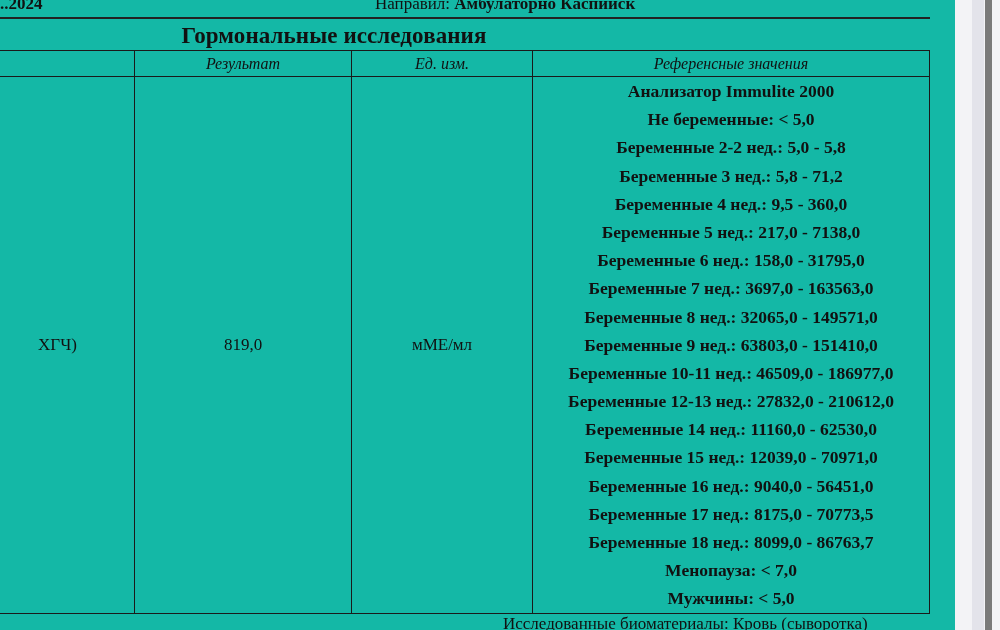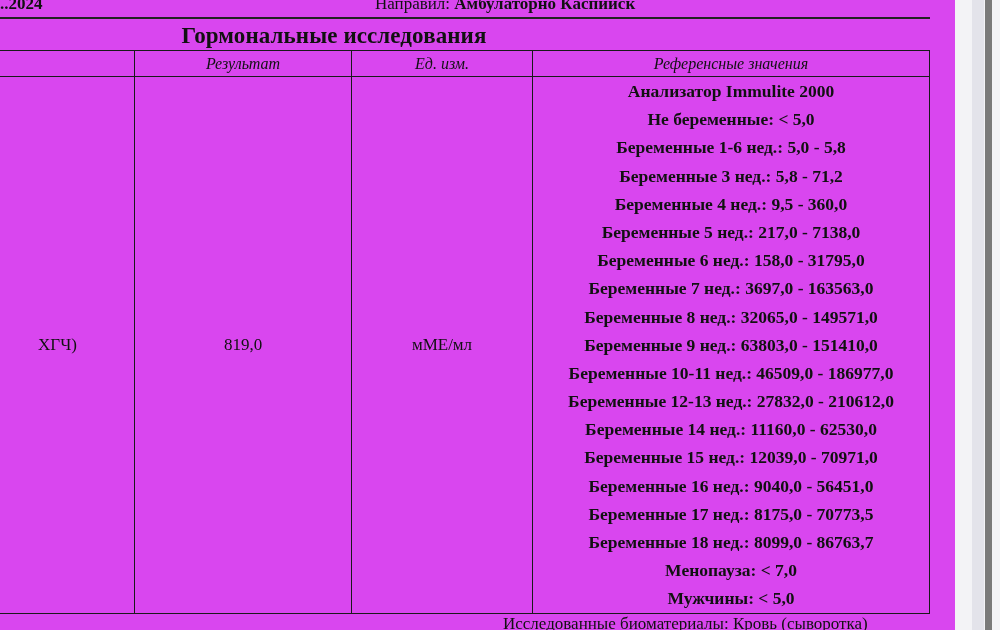--- a/index.html
+++ b/index.html
@@ -2,21 +2,21 @@
 <html><head>
 <meta charset="utf-8">
 <style>
   html, body { margin: 0; padding: 0; }
   body {
     width: 1000px; height: 630px; overflow: hidden; position: relative;
     background: #ffffff;
     font-family: "Liberation Serif", "DejaVu Serif", serif;
     color: #111;
   }
-  .page { position: absolute; left: 0; top: 0; width: 955px; height: 630px; background: #d946ef; overflow: hidden; }
+  .page { position: absolute; left: 0; top: 0; width: 955px; height: 630px; background: #14b8a6; overflow: hidden; }
   .top-line {
     position: absolute; top: -6px; left: 0; width: 930px; height: 20px;
     font-size: 17px; font-weight: bold;
   }
   .top-left { position: absolute; left: 0; top: 0; }
   .top-right { position: absolute; left: 375px; top: 0; font-weight: normal; }
   .top-right b { font-weight: bold; }
   .rule { position: absolute; left: 0; top: 17px; width: 930px; height: 2px; background: #222; }
   .section-title {
     position: absolute; top: 23px; left: 4px; width: 660px; text-align: center;
@@ -79,21 +79,21 @@
       </tr>
     </thead>
     <tbody>
       <tr>
         <td class="name">ХГЧ)</td>
         <td>819,0</td>
         <td>мМЕ/мл</td>
         <td class="refs">
           <div class="ref-line">Анализатор Immulite 2000</div>
           <div class="ref-line">Не беременные: &lt; 5,0</div>
-          <div class="ref-line">Беременные 1-6 нед.: 5,0 - 5,8</div>
+          <div class="ref-line">Беременные 2-2 нед.: 5,0 - 5,8</div>
           <div class="ref-line">Беременные 3 нед.: 5,8 - 71,2</div>
           <div class="ref-line">Беременные 4 нед.: 9,5 - 360,0</div>
           <div class="ref-line">Беременные 5 нед.: 217,0 - 7138,0</div>
           <div class="ref-line">Беременные 6 нед.: 158,0 - 31795,0</div>
           <div class="ref-line">Беременные 7 нед.: 3697,0 - 163563,0</div>
           <div class="ref-line">Беременные 8 нед.: 32065,0 - 149571,0</div>
           <div class="ref-line">Беременные 9 нед.: 63803,0 - 151410,0</div>
           <div class="ref-line">Беременные 10-11 нед.: 46509,0 - 186977,0</div>
           <div class="ref-line">Беременные 12-13 нед.: 27832,0 - 210612,0</div>
           <div class="ref-line">Беременные 14 нед.: 11160,0 - 62530,0</div>

